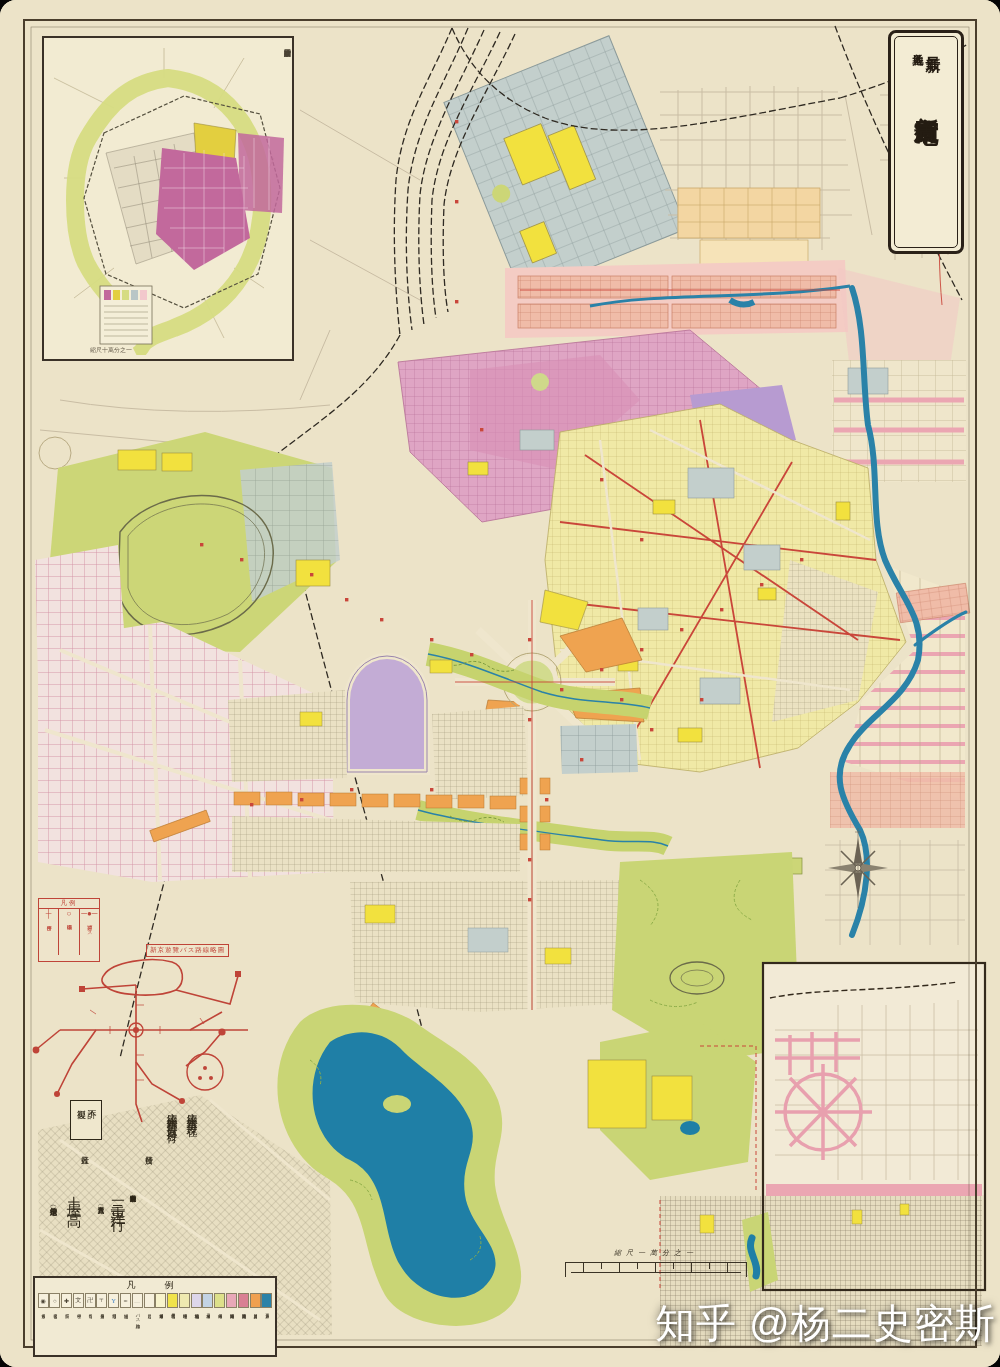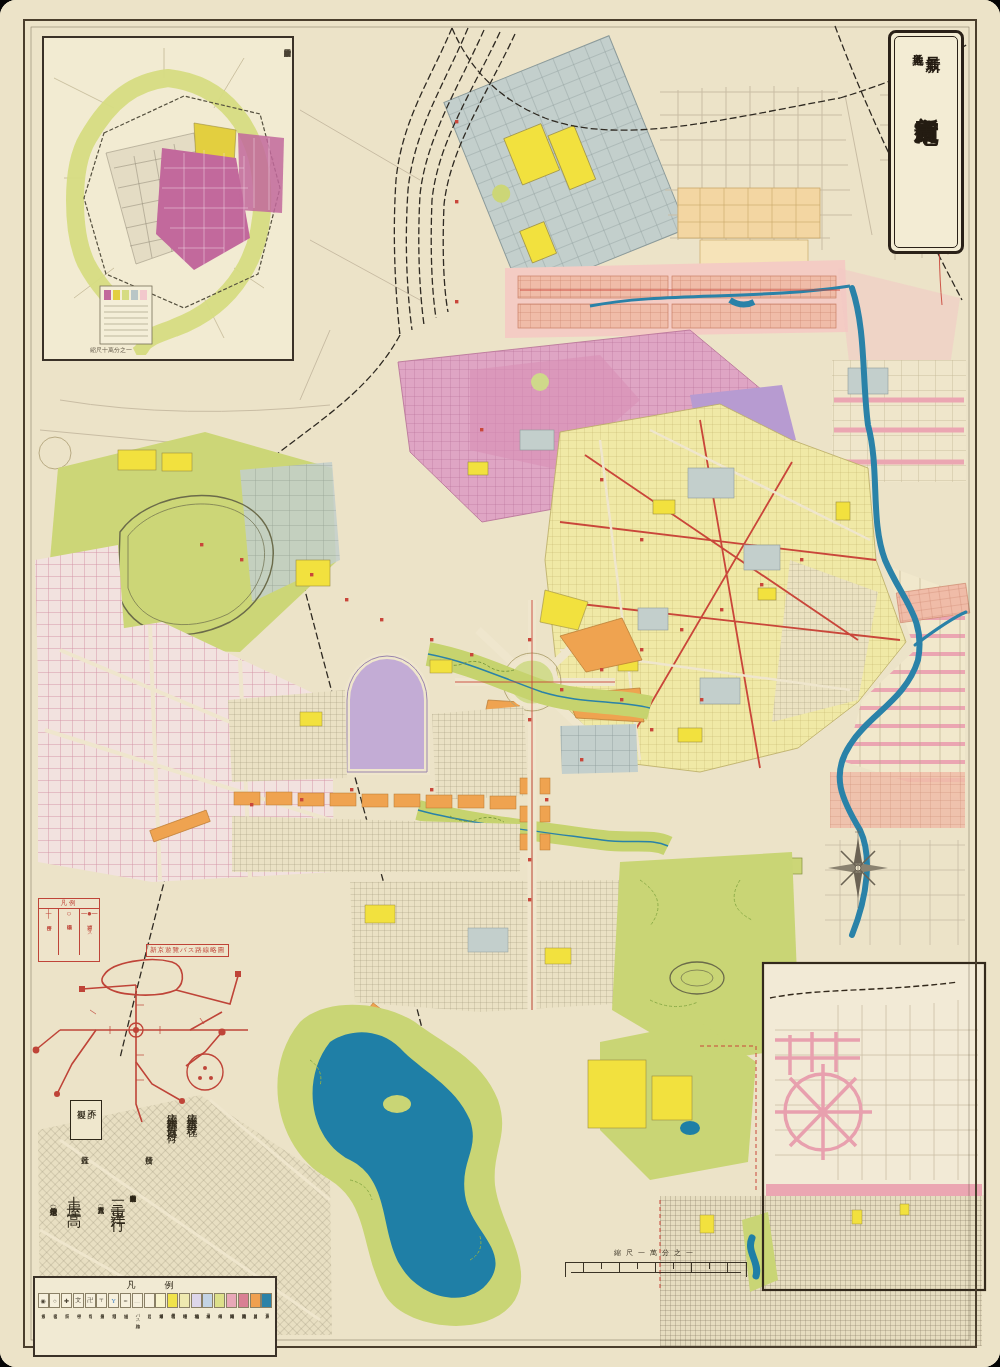--- a/index.html
+++ b/index.html
@@ -40,21 +40,21 @@
   .bus-legend{position:absolute;left:38px;top:898px;width:60px;height:62px;border:1.5px solid #bf4438;background:rgba(240,230,205,.5);}
   .bus-legend .hd{font-size:6.5px;color:#bf4438;text-align:center;border-bottom:1px solid #bf4438;letter-spacing:2px;}
   .bus-cells{display:flex;flex-direction:row-reverse;height:46px;}
   .bus-cell{flex:1;border-left:1px solid #bf4438;display:flex;flex-direction:column;align-items:center;}
   .bus-cell:last-child{border-left:none;}
   .bus-sym{font-size:8px;color:#bf4438;height:12px;}
   .bus-lb{font-size:5px;color:#bf4438;line-height:1;}
 
   
   .scale{position:absolute;left:565px;top:1248px;width:182px;height:38px;color:#3a3325;}
-  .scale .lbl{text-align:center;font-size:7px;letter-spacing:5px;}
+  .scale .lbl{text-align:center;font-size:7px;letter-spacing:5px;font-style:italic;}
   .scale .bar{position:relative;margin-top:4px;height:14px;border-top:1px solid #3a3325;}
   .scale .bar i{position:absolute;top:0;width:1px;background:#3a3325;}
   .scale .cap{position:absolute;top:0;width:1px;height:14px;background:#3a3325;}
   .scale .base{position:absolute;left:6px;right:6px;top:9px;height:1px;background:#3a3325;}
 
   
   .legend{position:absolute;left:33px;top:1276px;width:240px;height:77px;background:#f1ead3;border:2px solid #3a3127;}
   .legend .ttl{text-align:center;font-size:9px;letter-spacing:10px;color:#2e2718;margin-top:1px;}
   .lg-row{display:flex;justify-content:space-between;padding:1px 3px 0 3px;}
   .lg-item{width:10px;display:flex;flex-direction:column;align-items:center;}
@@ -650,15 +650,16 @@
             <span class="lg-sw" style="background: rgb(240, 160, 80);"></span>
             <span class="lg-lb vtext">大路沿線</span>
           </div>
     <div class="lg-item">
             <span class="lg-sw" style="background: rgb(42, 130, 168);"></span>
             <span class="lg-lb vtext">河川水面</span>
           </div>
   </div>
 </div>
 
+<div class="wm">知乎 @杨二史密斯</div>
 
 </div>
 </div>
 
 </body></html>

